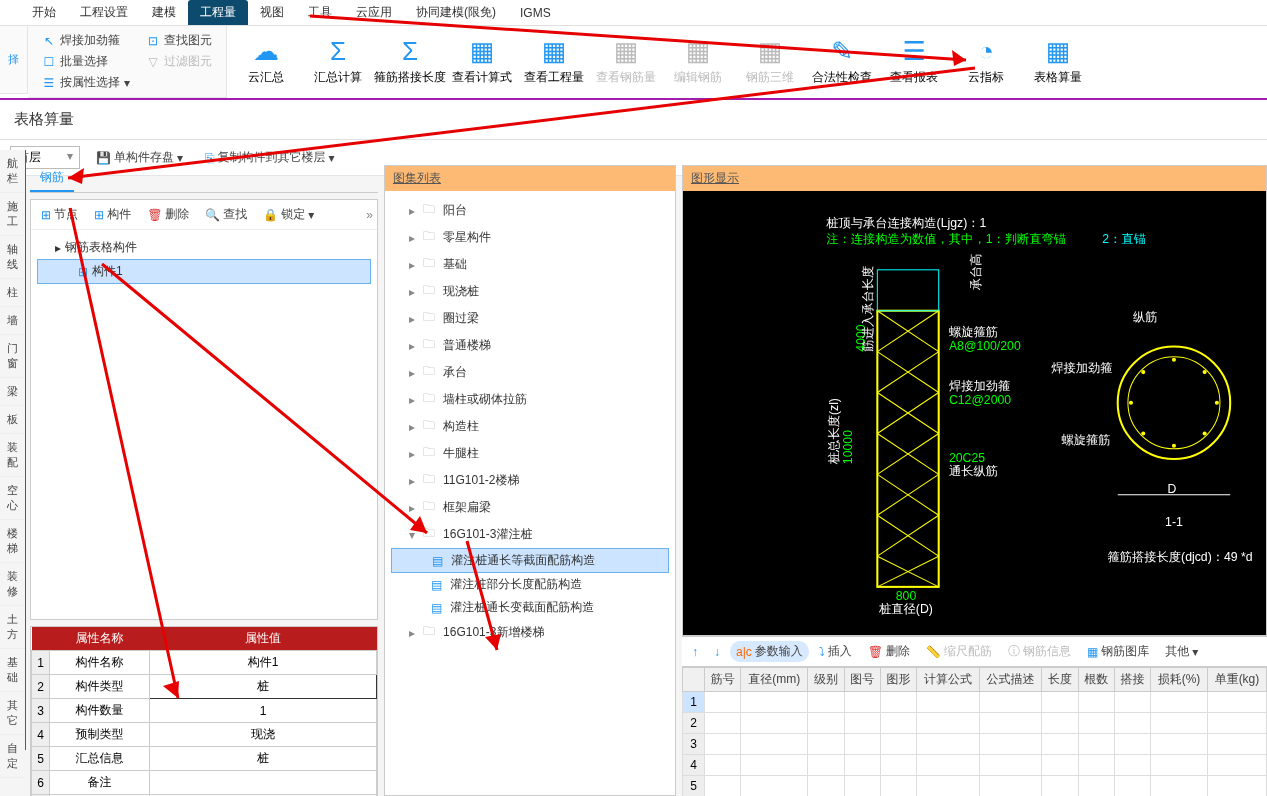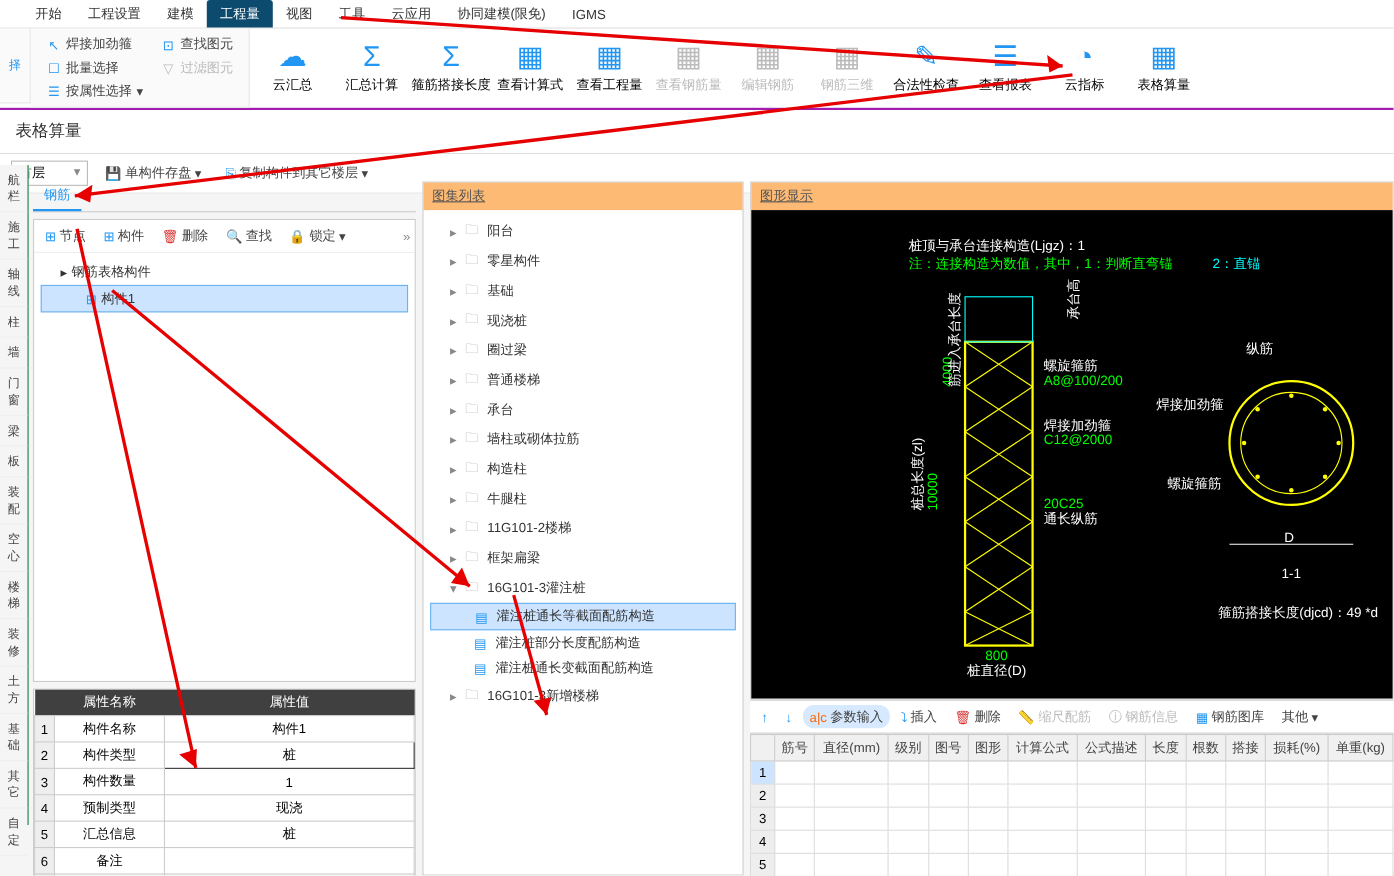--- a/index.html
+++ b/index.html
@@ -44,21 +44,21 @@
 .mini-btn .ic { color: #2196f3; }
 .mini-btn.del .ic { color: #d33; }
 
 .tree { padding: 6px; flex: 1; overflow: auto; }
 .tree-item { padding: 3px 4px; display: flex; align-items: center; gap: 4px; color: #333; }
 .tree-item.selected { background: #cce4ff; border: 1px solid #6bb3f0; }
 .tree-indent1 { padding-left: 18px; }
 .tree-indent2 { padding-left: 40px; }
 
 .prop-table { border-collapse: collapse; width: 100%; }
-.prop-table th { background: #404040; color: #fff; padding: 3px; font-weight: normal; }
+.prop-table th { background: #b91c1c; color: #fff; padding: 3px; font-weight: normal; }
 .prop-table td { border: 1px solid #ccc; padding: 3px 5px; background: #fff; text-align: center; }
 .prop-table td.row-num { background: #eee; width: 18px; text-align: center; }
 .prop-table tr.active td.val { border: 1px solid #333; }
 
 .mid-panel { width: 292px; }
 .fold { color: #888; margin-right: 4px; }
 .folder-ic { color: #aaa; margin-right: 4px; }
 .file-ic { color: #2196f3; margin-right: 4px; }
 
 .right-panel { flex: 1; display: flex; flex-direction: column; }

